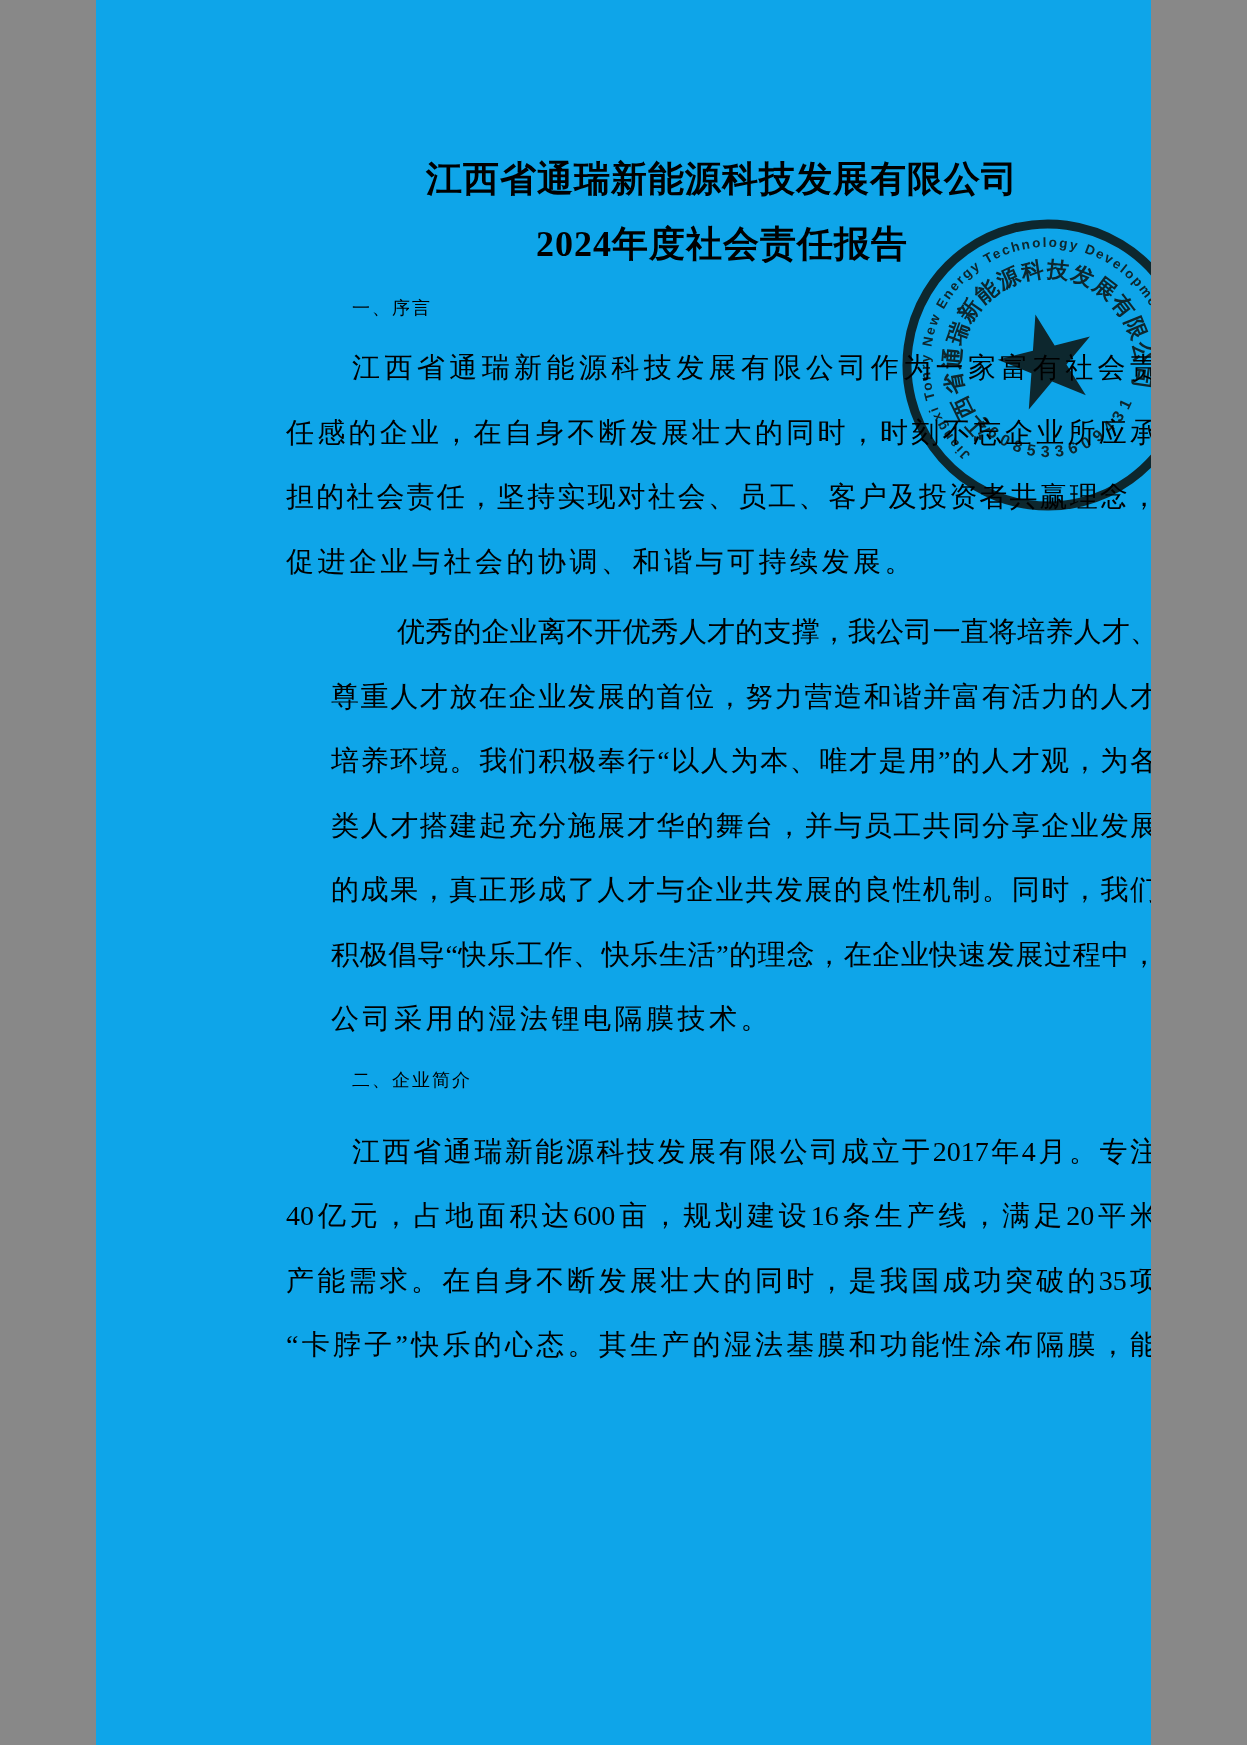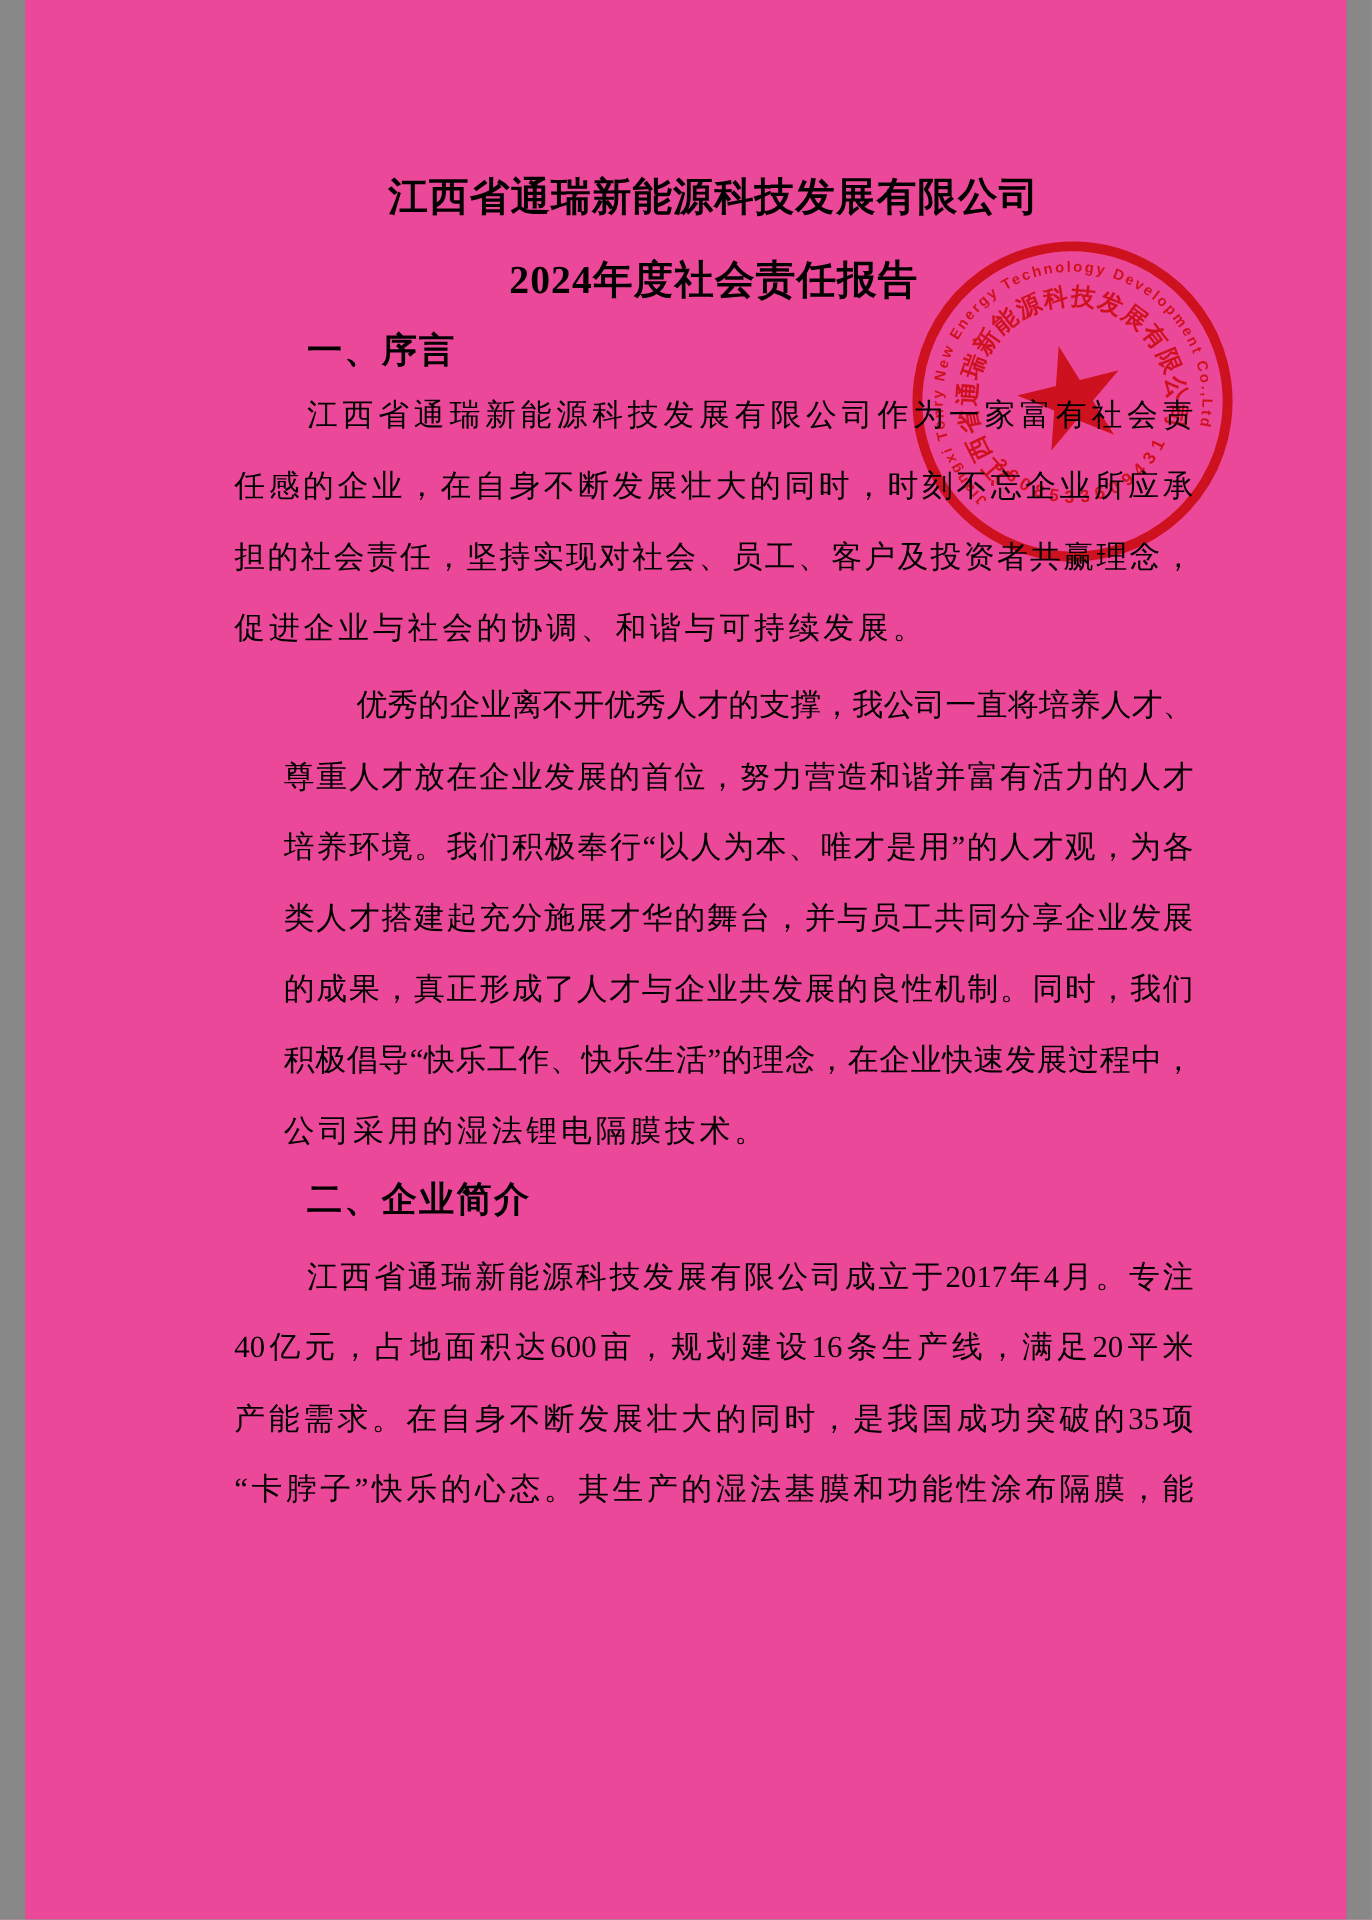--- a/index.html
+++ b/index.html
@@ -1,37 +1,37 @@
 <!DOCTYPE html>
 <html><head>
 <meta charset="utf-8">
 <style>
   * { margin:0; padding:0; box-sizing:border-box; }
   html,body { background:#888; }
   .page {
     position:relative;
-    width:1201px; height:1745px;
+    width:1055px; height:1745px;
     margin:0 auto;
-    background:#ec4899;
+    background:#0ea5e9;
     overflow:hidden;
     font-family:"Liberation Serif","DejaVu Serif",serif;
   }
   .doc {
     position:absolute; left:190px; top:0;
     width:872px; color:#000;
   }
   .title {
     font-size:36px; font-weight:bold;
     line-height:48px; text-align:center;
     letter-spacing:1px;
   }
   .title1 { margin-top:155px; }
-  .title2 { margin-top:27px; }
+  .title2 { margin-top:17px; }
   .heading {
-    font-size:32px; font-weight:bold;
+    font-size:18px; font-weight:normal;
     line-height:40px; padding-left:66px;
     letter-spacing:2px;
   }
   .h1 { margin-top:20px; }
   .h2 { margin-top:8px; }
   .para.p1 { margin-top:8px; }
   .para.p2 { margin-top:6px;margin-left:45px; }
   .para.p3 { margin-top:20px; }
   .line {
     font-size:28px; line-height:64.5px;

